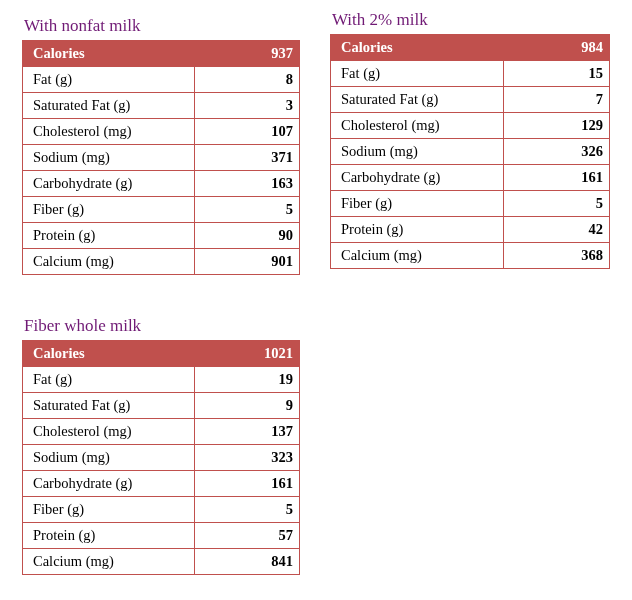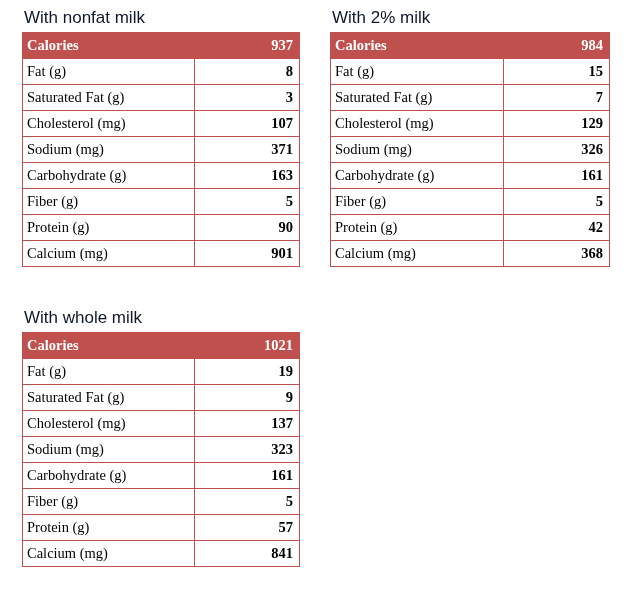--- a/index.html
+++ b/index.html
@@ -16,36 +16,36 @@
   }
   .page {
     position: relative;
     width: 632px;
     height: 600px;
   }
   .panel {
     position: absolute;
   }
   .panel-title {
-    font-family: Liberation Sans, sans-serif;
+    font-family: Liberation Serif, serif;
     font-size: 17px;
-    color: #0f172a;
+    color: #701a75;
     line-height: 20px;
-    margin: 0 0 4px 2px;
+    margin: 8px 0 4px 2px;
     white-space: nowrap;
   }
   table.nutrition {
     border-collapse: collapse;
     table-layout: fixed;
     font-family: "Liberation Serif", serif;
     font-size: 14.5px;
   }
   table.nutrition td {
     border: 1px solid #c0504d;
-    padding: 3px 6px 4px 4px;
+    padding: 3px 6px 4px 10px;
     vertical-align: middle;
     height: 18px;
   }
   table.nutrition tr.header-row td {
     background: #c0504d;
     color: #ffffff;
     font-weight: bold;
     border: 1px solid #c0504d;
   }
   td.label {
@@ -54,21 +54,21 @@
   }
   td.value {
     font-weight: bold;
     text-align: right;
   }
   tr.header-row td.value {
     font-weight: bold;
   }
   
   #panel-nonfat  { left: 22px;  top: 8px;  }
-  #panel-2pct    { left: 330px; top: 8px;  }
+  #panel-2pct    { left: 330px; top: 2px;  }
   #panel-whole   { left: 22px;  top: 308px;}
 
   #panel-nonfat table.nutrition  { width: 278px; }
   #panel-2pct  table.nutrition   { width: 280px; }
   #panel-whole table.nutrition   { width: 278px; }
 
   col.c-label { width: 62%; }
   col.c-value { width: 38%; }
 </style>
 </head>
@@ -166,21 +166,21 @@
         </tr>
         <tr>
           <td class="label">Calcium (mg)</td>
           <td class="value">368</td>
         </tr>
       </tbody>
     </table>
   </div>
 
   <div class="panel" id="panel-whole">
-    <div class="panel-title">With whole milk</div>
+    <div class="panel-title">Fiber whole milk</div>
     <table class="nutrition">
       <colgroup>
           <col class="c-label">
           <col class="c-value">
         </colgroup>
       <tbody>
         <tr class="header-row">
           <td class="label">Calories</td>
           <td class="value">1021</td>
         </tr>

